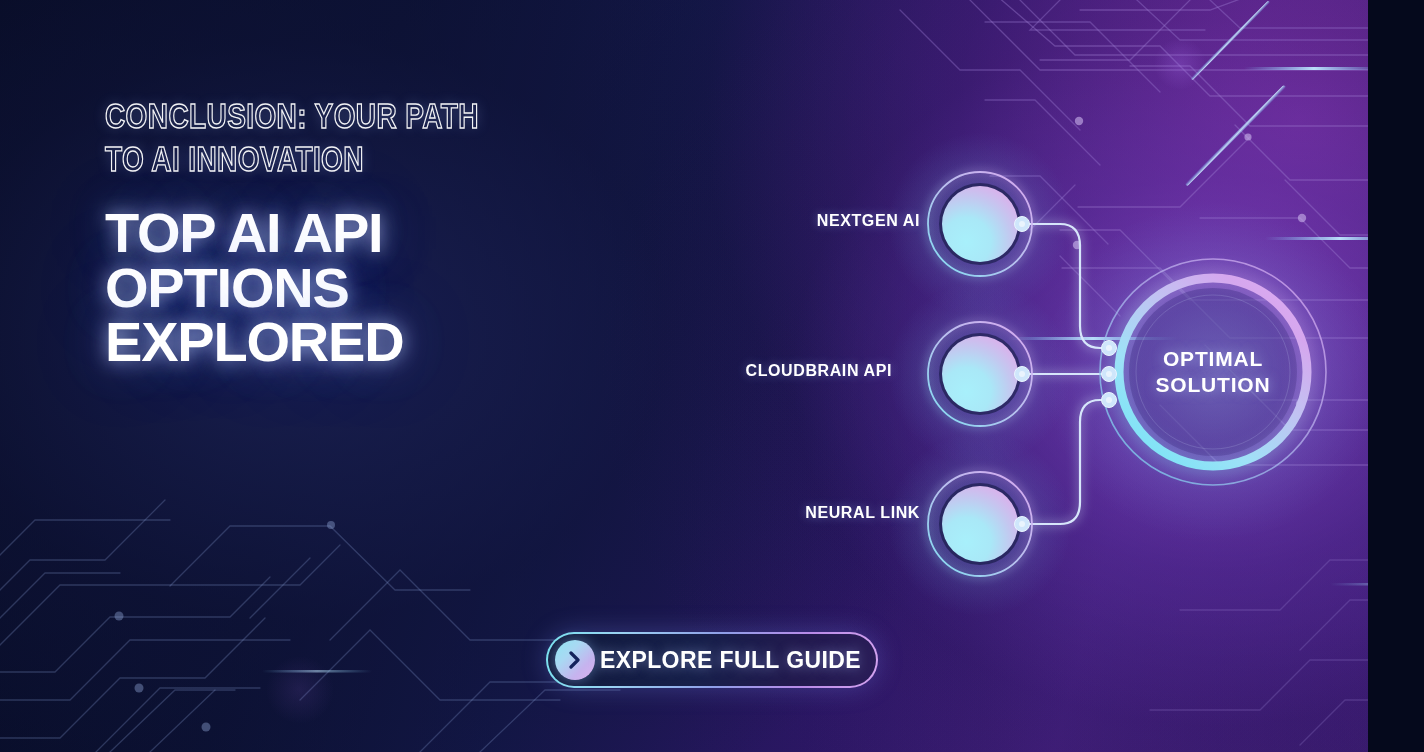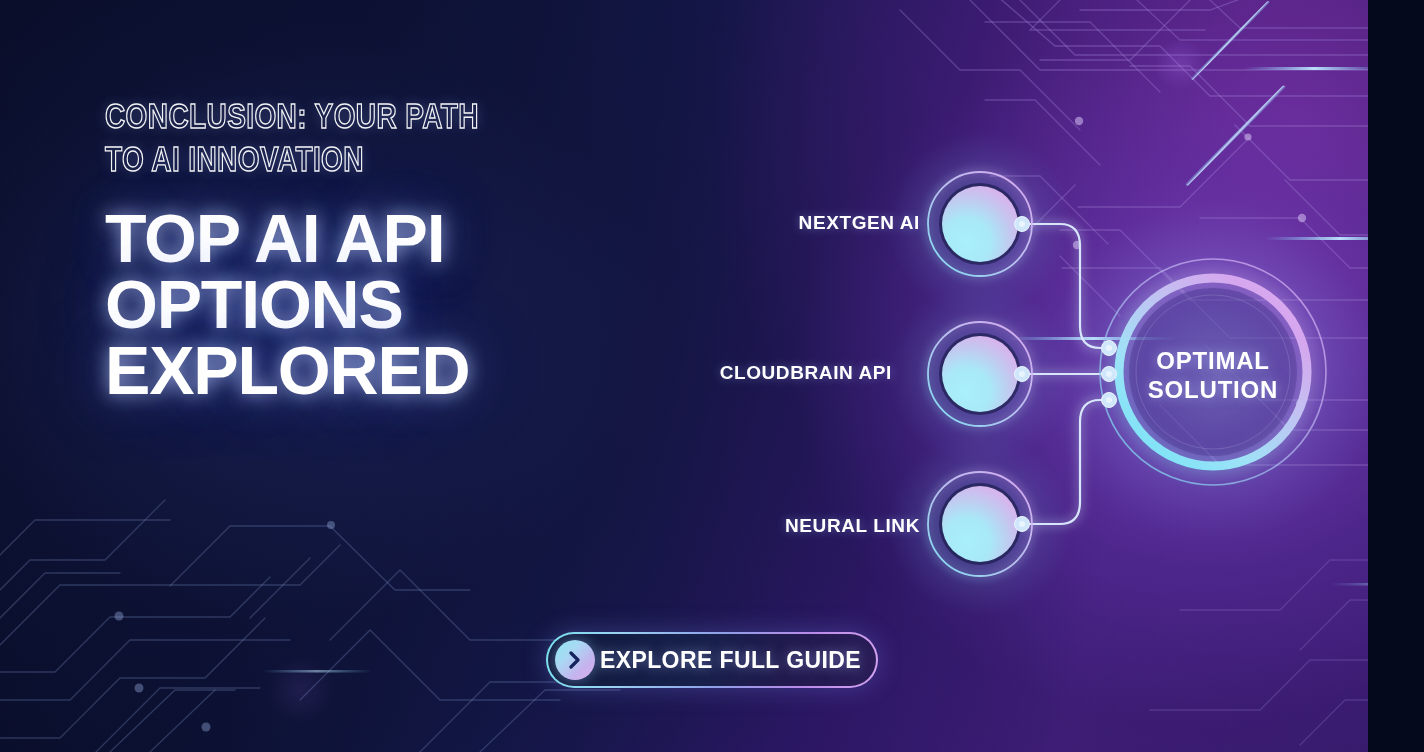--- a/index.html
+++ b/index.html
@@ -35,21 +35,21 @@
     -webkit-text-stroke:1.4px rgba(255,255,255,0.95);
     text-transform:uppercase;
     transform:scaleX(0.80);
     transform-origin:left center;
     width:780px;
     text-shadow:0 0 14px rgba(150,180,255,0.30);
     white-space:pre-line;
   }
   #headline {
     margin-top:26px;
-    font-size:68px;
+    font-size:56px;
     font-weight:700;
     line-height:0.97;
     letter-spacing:-1.2px;
     color:#ffffff;
     text-transform:uppercase;
     white-space:pre-line;
     text-shadow:
       0 0 18px rgba(190,205,255,0.75),
       0 0 44px rgba(120,150,255,0.45),
       0 0 90px rgba(90,120,230,0.28);
@@ -91,32 +91,32 @@
     padding-right:10px;
     text-shadow:0 0 12px rgba(180,200,255,0.5);
   }
 
   
   #diagram { position:absolute; left:0; top:0; width:1424px; height:752px; pointer-events:none; }
   #diagram .hit { pointer-events:auto; cursor:pointer; }
 
   .node-label {
     position:absolute;
-    font-size:19px;
+    font-size:16px;
     font-weight:700;
     letter-spacing:0.6px;
     color:#ffffff;
     text-transform:uppercase;
     text-align:right;
     white-space:nowrap;
     text-shadow:0 0 10px rgba(160,190,255,0.45);
   }
   .hub-label {
     position:absolute;
-    font-size:24px;
+    font-size:21px;
     font-weight:700;
     letter-spacing:0.8px;
     line-height:1.22;
     color:#ffffff;
     text-align:center;
     text-transform:uppercase;
     white-space:pre-line;
     text-shadow:0 0 12px rgba(190,210,255,0.55);
   }
 </style>
@@ -356,21 +356,21 @@
           <circle cx="1109" cy="348" r="3"></circle>
           <circle cx="1109" cy="374" r="3"></circle>
           <circle cx="1109" cy="400" r="3"></circle>
         </g>
       </g>
     </svg>
 
     
     <div class="node-label hit" style="left:660px; top:212px; width:260px;">NEXTGEN AI</div>
     <div class="node-label hit" style="left:632px; top:362px; width:260px;">CLOUDBRAIN API</div>
-    <div class="node-label hit" style="left:660px; top:515px; width:260px;">NEURAL LINK</div>
+    <div class="node-label hit" style="left:660px; top:504px; width:260px;">NEURAL LINK</div>
 
     
     <div class="hub-label" style="left:1133px; top:346px; width:160px;">OPTIMAL
 SOLUTION</div>
   </div>
 
   <div id="cta">
     <div id="cta-inner">
       <span id="cta-badge">
         <svg width="16" height="18" viewBox="0 0 16 18" fill="none" xmlns="http://www.w3.org/2000/svg">

